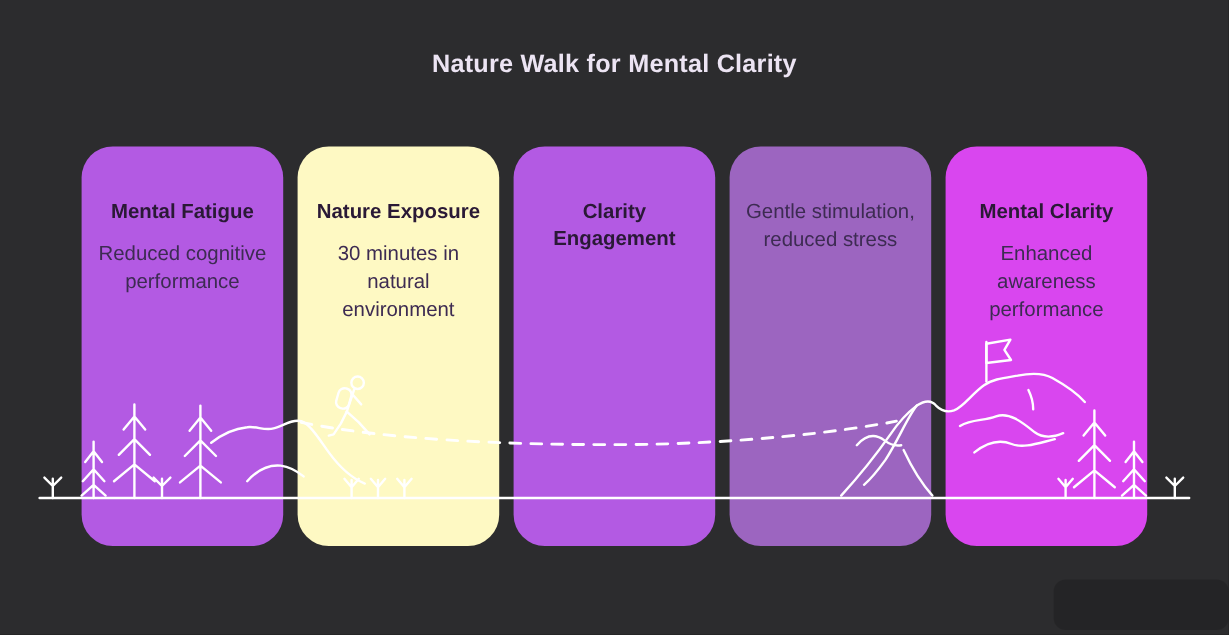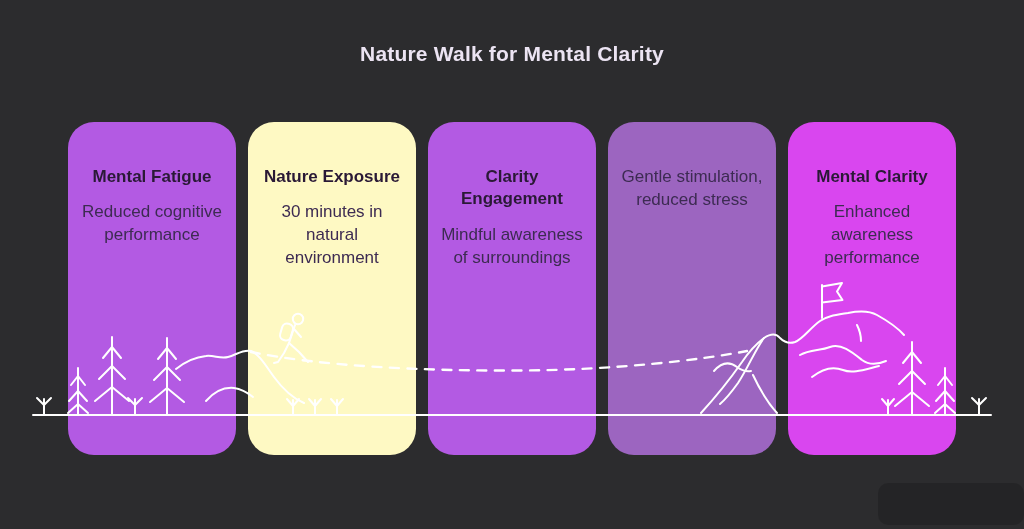--- a/index.html
+++ b/index.html
@@ -44,21 +44,20 @@
     <p style="color: rgb(61, 43, 82);">Reduced cognitive performance</p>
   </div>
 
   <div class="card card-2" style="background: #fef9c3;">
     <h2 style="color: rgb(42, 25, 54);">Nature Exposure</h2>
     <p style="color: rgb(61, 43, 82);">30 minutes in natural environment</p>
   </div>
 
   <div class="card card-3" style="background: rgb(179, 90, 227);">
     <h2 style="color: rgb(42, 25, 54);">Clarity Engagement</h2>
-    <p style="color: rgb(61, 43, 82);">Mindful awareness of surroundings</p>
   </div>
 
   <div class="card card-4" style="background: rgb(156, 101, 192);">
     <p style="color: rgb(61, 43, 82);">Gentle stimulation, reduced stress</p>
   </div>
 
   <div class="card card-5" style="background: #d946ef;">
     <h2 style="color: rgb(42, 25, 54);">Mental Clarity</h2>
     <p style="color: rgb(61, 43, 82);">Enhanced awareness performance</p>
   </div>

